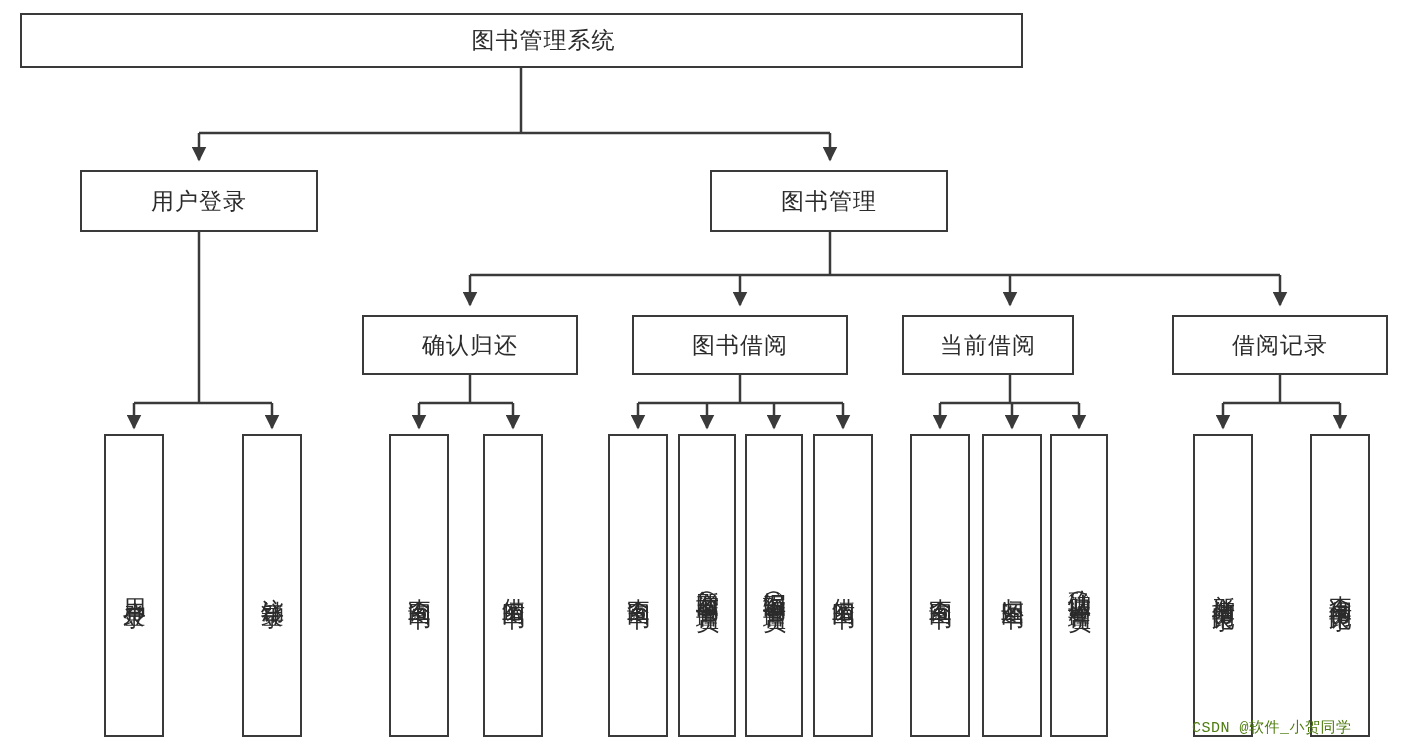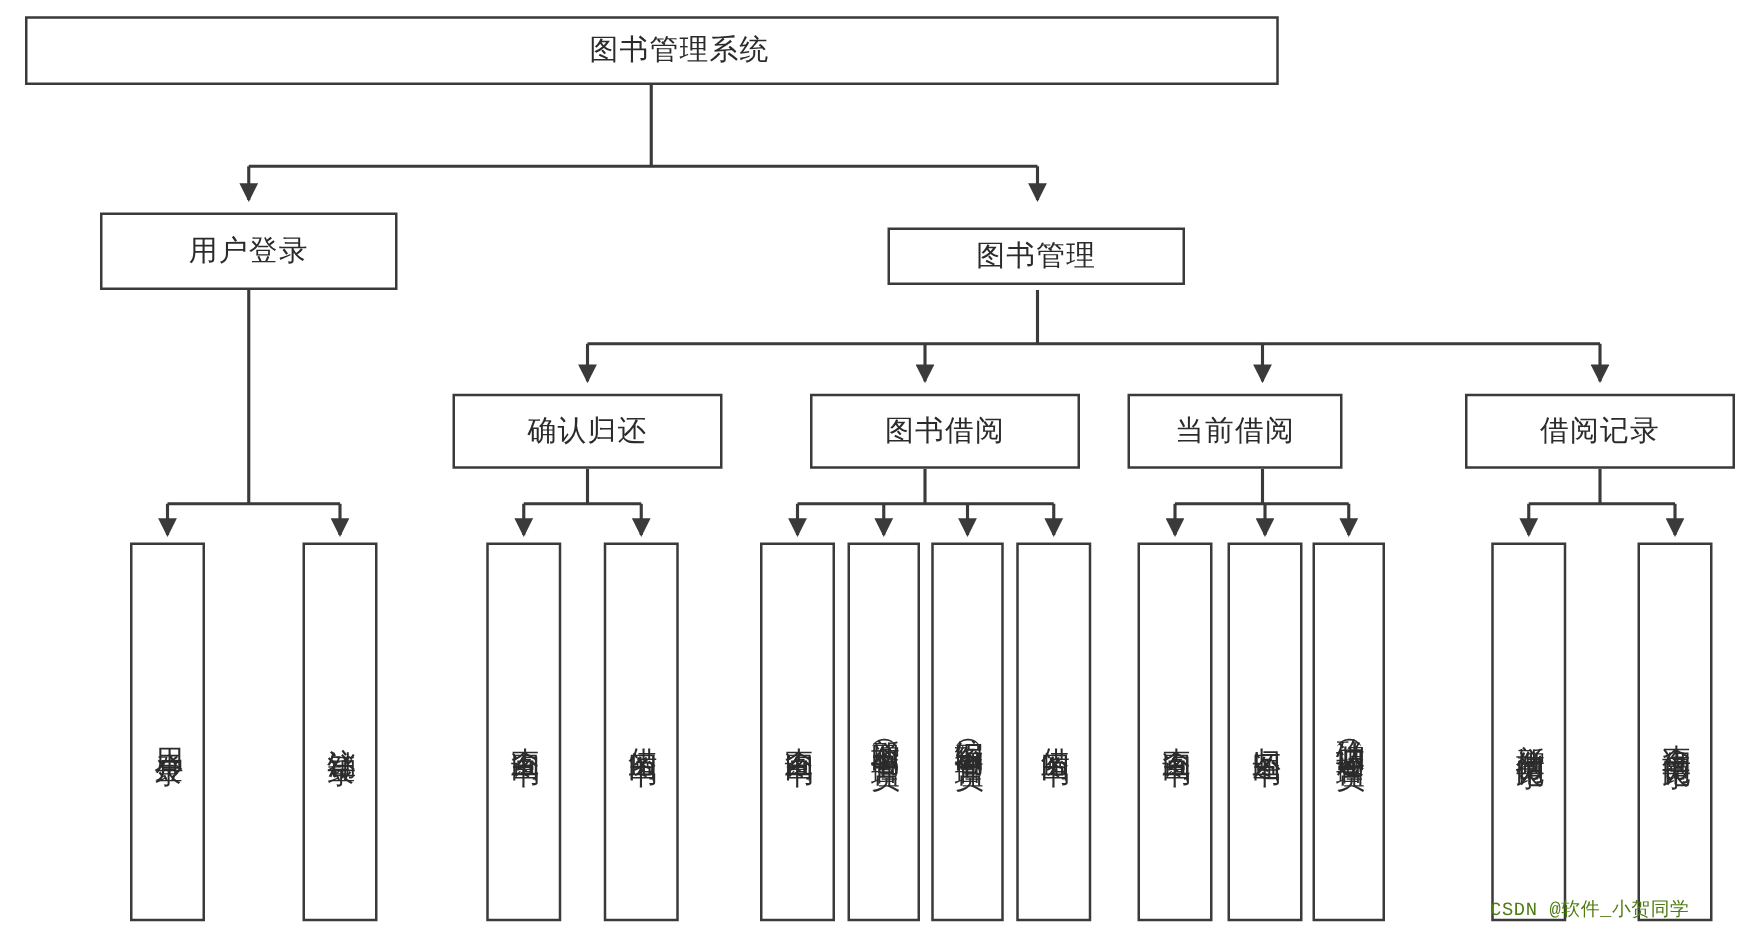--- a/index.html
+++ b/index.html
@@ -129,28 +129,28 @@
     </g>
   </svg>
 
   <div class="node root horiz" style="left: 20px; top: 13px; width: 1003px; height: 55px; border-color: rgb(58, 58, 58); background: rgb(255, 255, 255); color: rgb(43, 43, 43); padding-left: 44px;">
     <span class="label">图书管理系统</span>
   </div>
 
   <div class="node horiz" style="left: 80px; top: 170px; width: 238px; height: 62px; border-color: rgb(58, 58, 58); background: rgb(255, 255, 255); color: rgb(43, 43, 43);">
     <span class="label">用户登录</span>
   </div>
-  <div class="node horiz" style="left: 710px; top: 170px; width: 238px; height: 46px; border-color: rgb(58, 58, 58); background: rgb(255, 255, 255); color: rgb(43, 43, 43); margin-top: 12px;">
+  <div class="node horiz" style="left: 710px; top: 170px; width: 238px; height: 62px; border-color: rgb(58, 58, 58); background: rgb(255, 255, 255); color: rgb(43, 43, 43);">
     <span class="label">图书管理</span>
   </div>
 
   <div class="node horiz" style="left: 362px; top: 315px; width: 216px; height: 60px; border-color: rgb(58, 58, 58); background: rgb(255, 255, 255); color: rgb(43, 43, 43);">
     <span class="label">确认归还</span>
   </div>
-  <div class="node horiz" style="left: 648px; top: 315px; width: 216px; height: 60px; border-color: rgb(58, 58, 58); background: rgb(255, 255, 255); color: rgb(43, 43, 43);">
+  <div class="node horiz" style="left: 632px; top: 315px; width: 216px; height: 60px; border-color: rgb(58, 58, 58); background: rgb(255, 255, 255); color: rgb(43, 43, 43);">
     <span class="label">图书借阅</span>
   </div>
   <div class="node horiz" style="left: 902px; top: 315px; width: 172px; height: 60px; border-color: rgb(58, 58, 58); background: rgb(255, 255, 255); color: rgb(43, 43, 43);">
     <span class="label">当前借阅</span>
   </div>
   <div class="node horiz" style="left: 1172px; top: 315px; width: 216px; height: 60px; border-color: rgb(58, 58, 58); background: rgb(255, 255, 255); color: rgb(43, 43, 43);">
     <span class="label">借阅记录</span>
   </div>
 
   <div class="node vert" style="left: 104px; top: 434px; width: 60px; height: 303px; border-color: rgb(58, 58, 58); background: rgb(255, 255, 255); color: rgb(43, 43, 43);">

